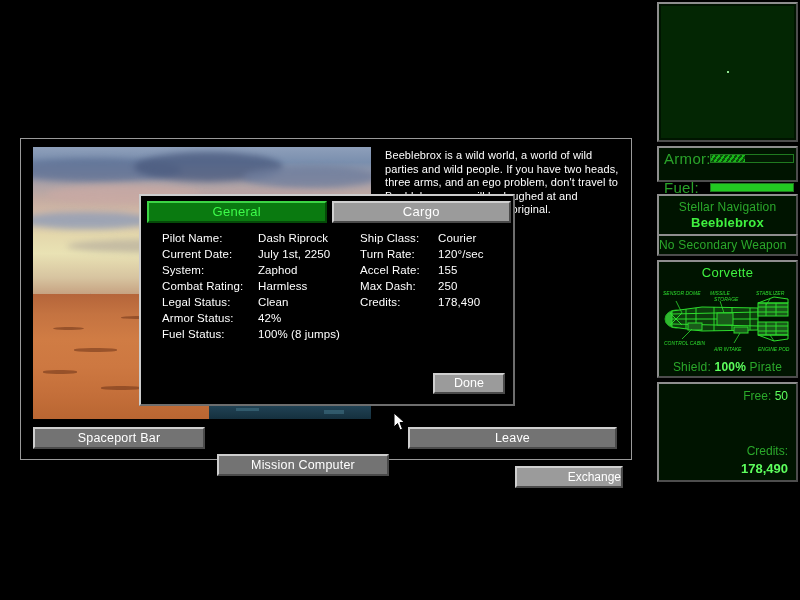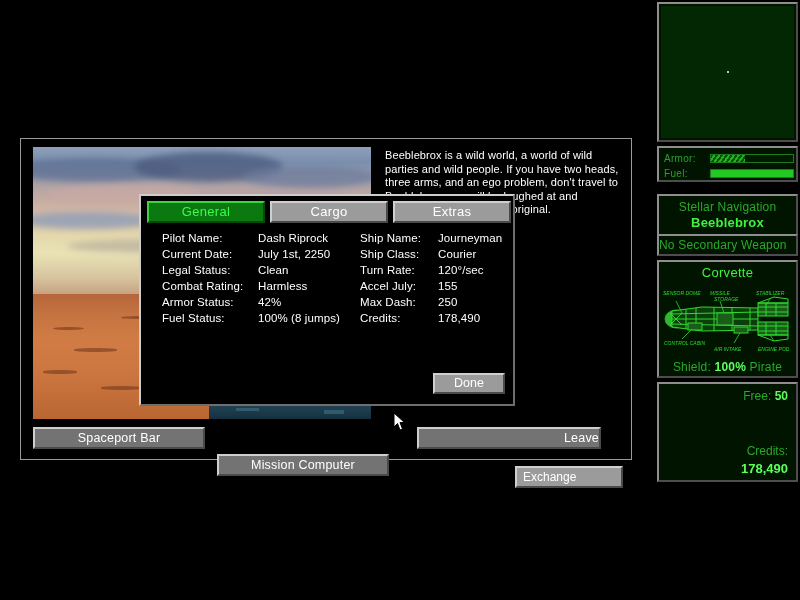--- a/index.html
+++ b/index.html
@@ -125,21 +125,21 @@
     top: 327px;
     width: 108px;
     height: 22px;
     background: #9b9b9b;
     border-top: 2px solid #cfcfcf;
     border-left: 2px solid #cfcfcf;
     border-right: 2px solid #4a4a4a;
     border-bottom: 2px solid #4a4a4a;
     color: #ffffff;
     font-size: 12px;
-    text-align: left;
+    text-align: right;
     line-height: 19px;
     overflow: hidden;
     text-indent: 6px;
   }
 
   
   #bottom-bar {
     position: absolute;
     left: 0;
     bottom: 6px;
@@ -156,21 +156,21 @@
     border-right: 2px solid #4a4a4a;
     border-bottom: 2px solid #4a4a4a;
     color: #ffffff;
     font-size: 12.5px;
     text-align: center;
     line-height: 18px;
     letter-spacing: .2px;
   }
   #btn-spaceport-bar  { left: 12px;  width: 172px; }
   #btn-mission-comp   { left: 196px; width: 172px; margin-top: 27px; }
-  #btn-leave          { left: 396px; width: 184px; text-align: right; }
+  #btn-leave          { left: 387px; width: 209px; }
 
   
   #status-dialog {
     position: absolute;
     left: 139px;
     top: 194px;
     width: 376px;
     height: 212px;
     background: #000000;
     border-top: 2px solid #cdcdcd;
@@ -283,24 +283,24 @@
   #gauge-panel { top: 146px; height: 36px; }
   .gauge-row {
     position: absolute;
     left: 5px;
     width: 130px;
     height: 14px;
     display: flex;
     align-items: center;
   }
   #gauge-armor-row { top: 3px; }
-  #gauge-fuel-row  { top: 18px; }
+  #gauge-fuel-row  { top: 32px; }
   .gauge-label {
     width: 46px;
-    font-size: 10px;
+    font-size: 15px;
     color: #29a329;
     letter-spacing: .3px;
   }
   .gauge-track {
     flex: 1;
     height: 9px;
     border: 1px solid #1f7a1f;
     position: relative;
     background: #021a02;
   }
@@ -370,21 +370,21 @@
 
   
   #credits-panel { top: 382px; height: 100px; }
   #cargo-free {
     position: absolute;
     right: 8px;
     top: 5px;
     font-size: 12px;
     color: #2aa82a;
   }
-  #cargo-free .val { color: #5dff5d; font-weight: bold; }
+  #cargo-free .val { color: #5dff5d; font-weight: normal; }
   #credits-label {
     position: absolute;
     right: 8px;
     bottom: 22px;
     font-size: 12px;
     color: #2aa82a;
   }
   #credits-value {
     position: absolute;
     right: 8px;
@@ -446,65 +446,64 @@
     <div class="action-button" id="btn-mission-comp">Mission Computer</div>
     <div class="action-button" id="btn-leave">Leave</div>
   </div>
 </div>
 
 <div id="status-dialog">
 
   <div id="dialog-tabs">
     <div class="tab active">General</div>
     <div class="tab">Cargo</div>
-    <div class="tab">Extras</div>
   </div>
 
   <div id="stats-left">
     <div class="stat-row">
       <span class="stat-label">Pilot Name:</span>
       <span class="stat-value">Dash Riprock</span>
     </div>
     <div class="stat-row">
       <span class="stat-label">Current Date:</span>
       <span class="stat-value">July 1st, 2250</span>
     </div>
     <div class="stat-row">
+      <span class="stat-label">System:</span>
+      <span class="stat-value">Zaphod</span>
+    </div>
+    <div class="stat-row">
+      <span class="stat-label">Combat Rating:</span>
+      <span class="stat-value">Harmless</span>
+    </div>
+    <div class="stat-row">
       <span class="stat-label">Legal Status:</span>
       <span class="stat-value">Clean</span>
     </div>
     <div class="stat-row">
-      <span class="stat-label">Combat Rating:</span>
-      <span class="stat-value">Harmless</span>
-    </div>
-    <div class="stat-row">
       <span class="stat-label">Armor Status:</span>
       <span class="stat-value">42%</span>
     </div>
     <div class="stat-row">
       <span class="stat-label">Fuel Status:</span>
       <span class="stat-value">100%  (8 jumps)</span>
     </div>
   </div>
 
   <div id="stats-right">
     <div class="stat-row">
-      <span class="stat-label r">Ship Name:</span>
-      <span class="stat-value">Journeyman</span>
-    </div>
-    <div class="stat-row">
       <span class="stat-label r">Ship Class:</span>
       <span class="stat-value">Courier</span>
     </div>
     <div class="stat-row">
       <span class="stat-label r">Turn Rate:</span>
       <span class="stat-value">120°/sec</span>
     </div>
     <div class="stat-row">
-      <span class="stat-label r">Accel July:</span>
+      <span class="stat-label r">Accel Rate:</span>
       <span class="stat-value">155</span>
     </div>
     <div class="stat-row">
       <span class="stat-label r">Max Dash:</span>
       <span class="stat-value">250</span>
     </div>
     <div class="stat-row">
       <span class="stat-label r">Credits:</span>
       <span class="stat-value">178,490</span>
     </div>

